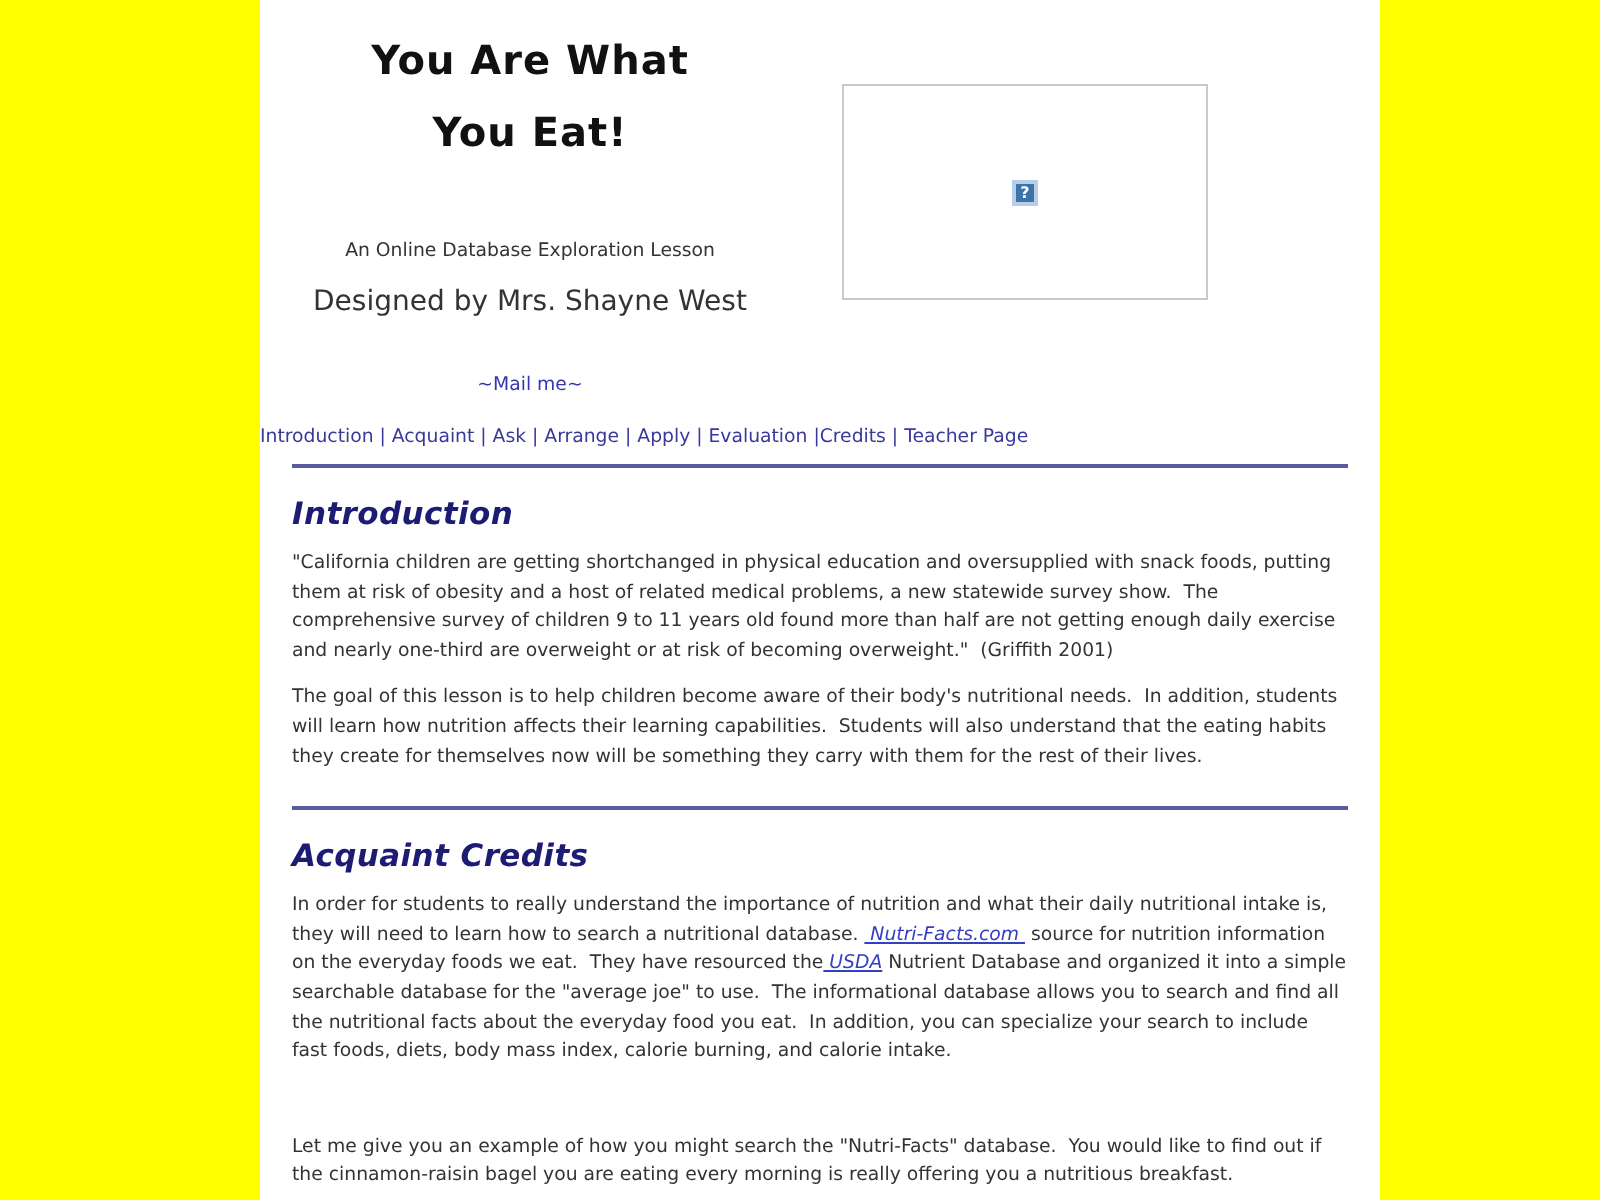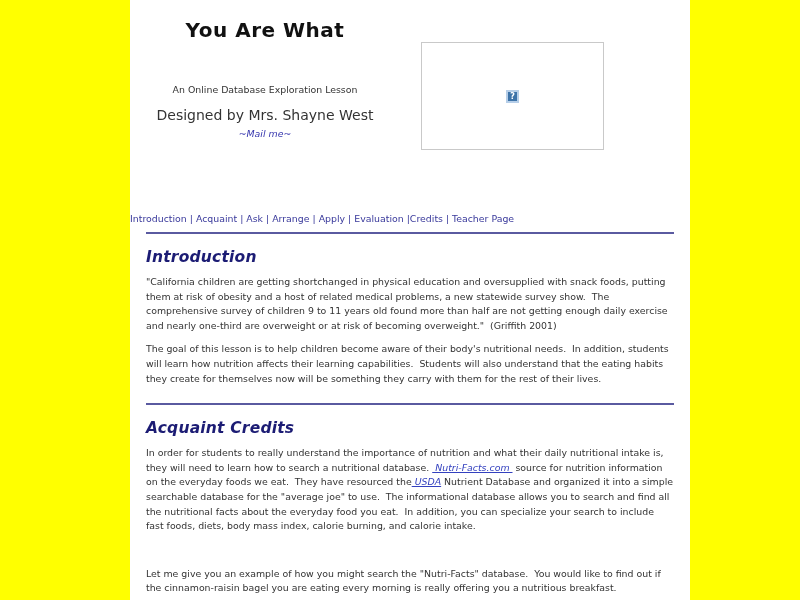--- a/index.html
+++ b/index.html
@@ -21,21 +21,21 @@
     position: absolute; left: 0; top: 0; width: 270px;
     text-align: center;
   }
   .title {
     margin-top: 12px;
     font-size: 20px; font-weight: bold; line-height: 36px;
     color: #111111; letter-spacing: 0.5px;
   }
   .subtitle { margin-top: 35px; font-size: 9.4px; line-height: 14px; color: #333333; }
   .byline   { margin-top: 10px; font-size: 14px; color: #333333; }
-  .maillink { margin-top: 5px; font-size: 9.4px; font-style: italic; }
+  .maillink { margin-top: 28px; font-size: 9.4px; }
   .maillink span { color: #3636AE; cursor: pointer; }
   .img-box {
     position: absolute; left: 291px; top: 42px;
     width: 183px; height: 108px;
     border: 1px solid #C9C9C9;
     display: flex; align-items: center; justify-content: center;
   }
   .broken-icon {
     width: 13px; height: 13px;
     border: 2px solid #B6CEE8;
@@ -77,20 +77,21 @@
 </style>
 </head>
 <body>
 
 <div class="content">
 
   <div class="header">
     <div class="header-left">
       <div class="title">
         <div>You Are What</div>
+        <div>You Eat!</div>
       </div>
       <div class="subtitle">
         <div>An Online Database Exploration Lesson</div>
       </div>
       <div class="byline">Designed by Mrs. Shayne West</div>
       <div class="maillink">
         <span>~Mail me~</span>
       </div>
     </div>
     <div class="img-box">

